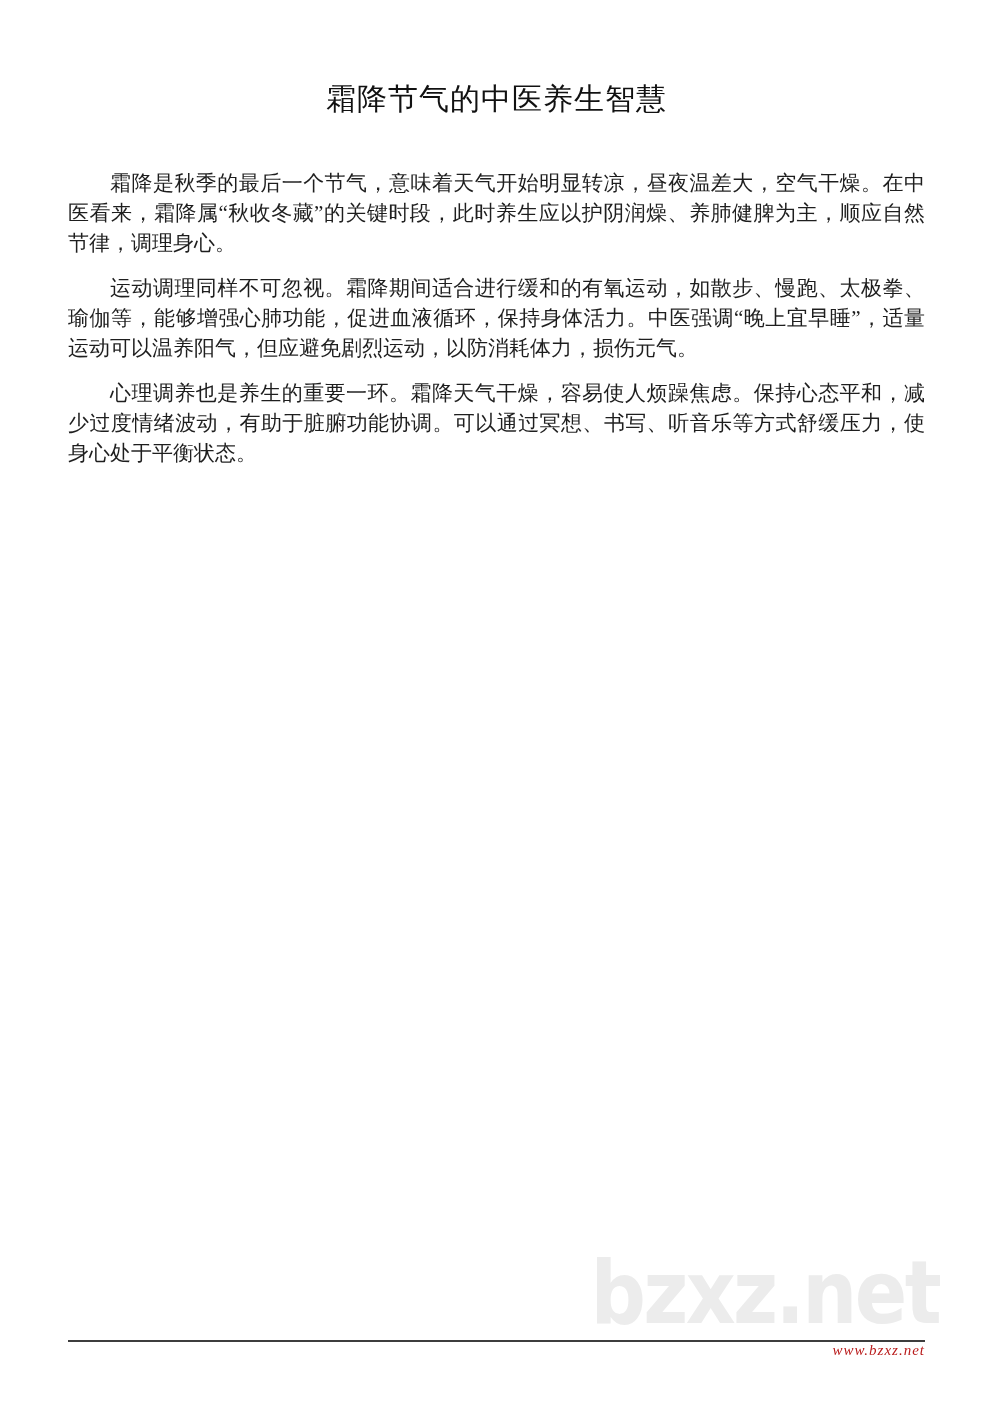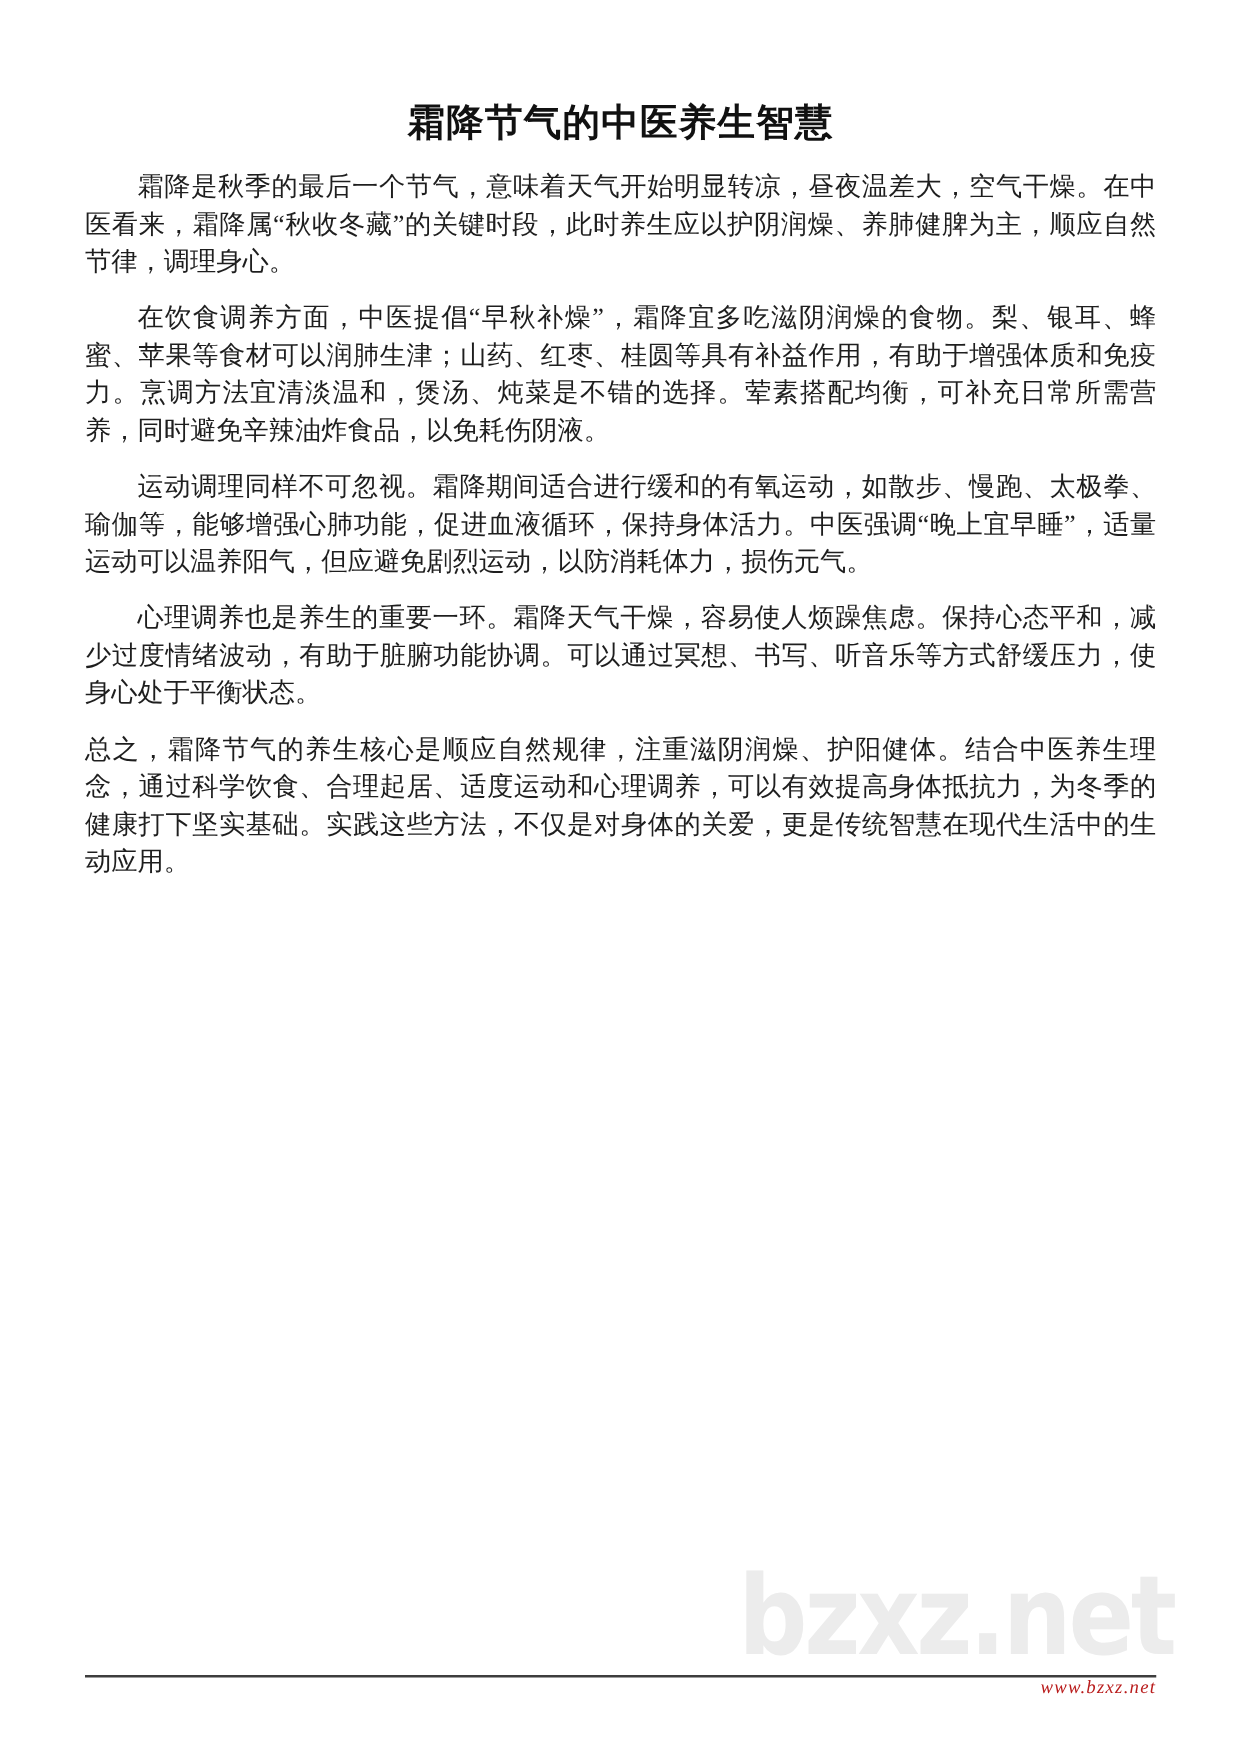--- a/index.html
+++ b/index.html
@@ -22,26 +22,26 @@
     position: absolute;
     left: 68px;
     top: 0;
     width: 857px;
   }
   .doc-title {
     margin: 82px 0 0 0;
     text-align: center;
     font-size: 30px;
     line-height: 34px;
-    font-weight: bold;
+    font-weight: normal;
     color: #111111;
     letter-spacing: 1px;
   }
   .body-text {
-    margin-top: 18px;
+    margin-top: 52px;
   }
   .para {
     margin: 0 0 15px 0;
     font-size: 21px;
     line-height: 30px;
     text-align: justify;
     text-justify: inter-character;
     text-indent: 2em;
     color: #1e1e1e;
     word-break: break-all;
@@ -86,24 +86,22 @@
 </head>
 <body>
 
 <div class="page">
 
   <div class="content">
     <h1 class="doc-title">霜降节气的中医养生智慧</h1>
 
     <div class="body-text">
       <p class="para">霜降是秋季的最后一个节气，意味着天气开始明显转凉，昼夜温差大，空气干燥。在中医看来，霜降属“秋收冬藏”的关键时段，此时养生应以护阴润燥、养肺健脾为主，顺应自然节律，调理身心。</p>
-      <p class="para">在饮食调养方面，中医提倡“早秋补燥”，霜降宜多吃滋阴润燥的食物。梨、银耳、蜂蜜、苹果等食材可以润肺生津；山药、红枣、桂圆等具有补益作用，有助于增强体质和免疫力。烹调方法宜清淡温和，煲汤、炖菜是不错的选择。荤素搭配均衡，可补充日常所需营养，同时避免辛辣油炸食品，以免耗伤阴液。</p>
       <p class="para">运动调理同样不可忽视。霜降期间适合进行缓和的有氧运动，如散步、慢跑、太极拳、瑜伽等，能够增强心肺功能，促进血液循环，保持身体活力。中医强调“晚上宜早睡”，适量运动可以温养阳气，但应避免剧烈运动，以防消耗体力，损伤元气。</p>
       <p class="para">心理调养也是养生的重要一环。霜降天气干燥，容易使人烦躁焦虑。保持心态平和，减少过度情绪波动，有助于脏腑功能协调。可以通过冥想、书写、听音乐等方式舒缓压力，使身心处于平衡状态。</p>
-      <p class="para no-indent">总之，霜降节气的养生核心是顺应自然规律，注重滋阴润燥、护阳健体。结合中医养生理念，通过科学饮食、合理起居、适度运动和心理调养，可以有效提高身体抵抗力，为冬季的健康打下坚实基础。实践这些方法，不仅是对身体的关爱，更是传统智慧在现代生活中的生动应用。</p>
     </div>
   </div>
 
   <div class="watermark" style="color: rgb(236, 236, 236);">bzxz.net</div>
 
   <hr class="footer-divider" style="background: rgb(61, 61, 61);">
 
   <div class="footer-url">www.bzxz.net</div>
 
 </div>

